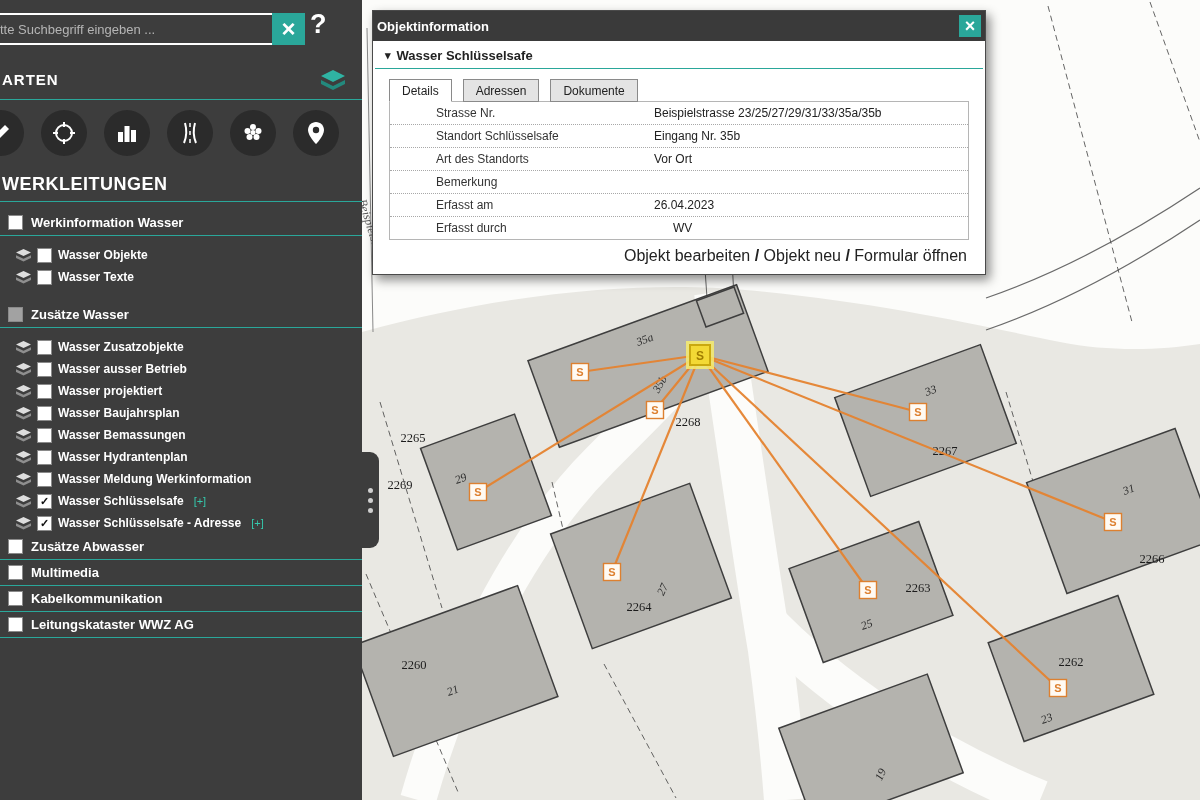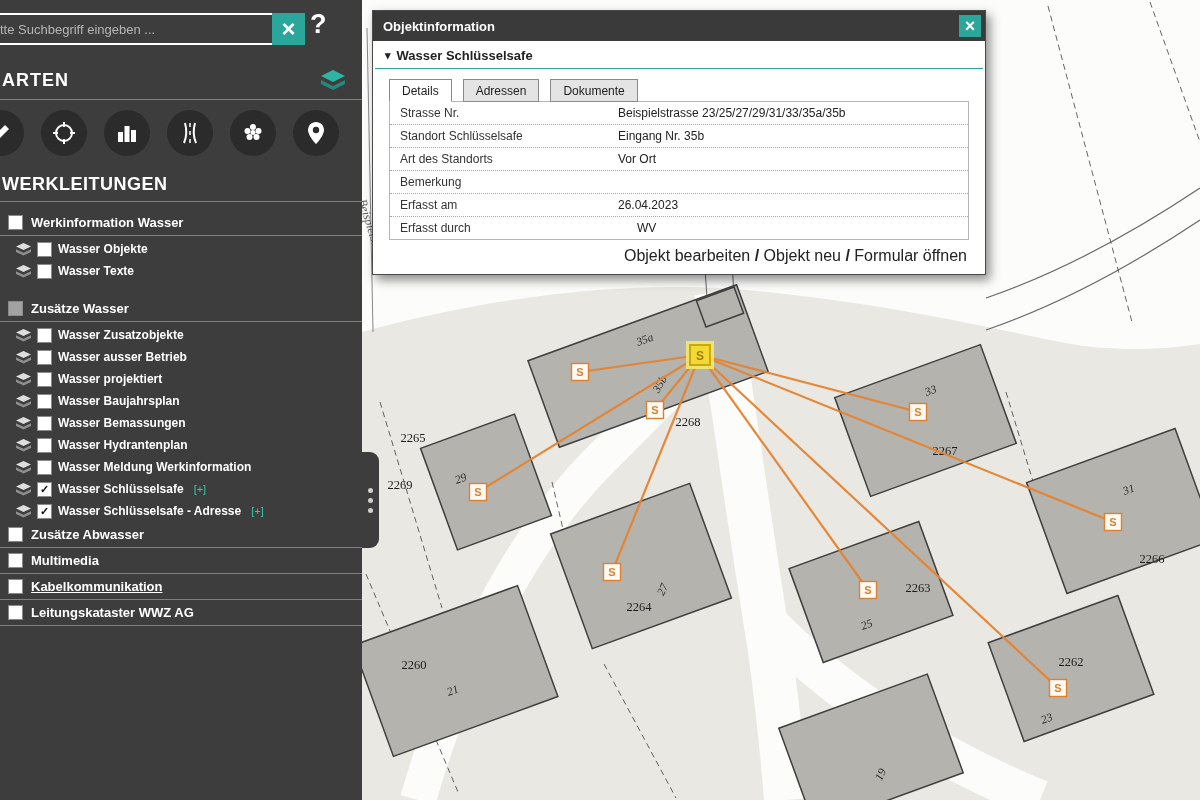--- a/index.html
+++ b/index.html
@@ -12,60 +12,60 @@
            color:#fff;z-index:5;overflow:hidden;}
   .search-row{position:relative;height:50px;}
   .search-input{position:absolute;left:-10px;top:13px;width:268px;height:28px;
     background:#3d3d3d;border:2px solid #fff;color:#ddd;padding:0 8px;font-size:13px;
     font-family:"Liberation Sans",sans-serif;outline:none;}
   .search-input::placeholder{color:#b5b5b5;}
   .search-clear{position:absolute;left:272px;top:13px;width:33px;height:32px;background:#2aa79a;
     border:none;color:#fff;font-size:24px;font-weight:bold;line-height:30px;text-align:center;cursor:pointer;padding:0;}
   .search-help{position:absolute;left:310px;top:9px;font-size:27px;font-weight:bold;color:#fff;cursor:pointer;}
   .maps-row{position:relative;height:34px;margin-top:15px;border-bottom:1px solid #2aa79a;}
-  .maps-label{font-size:18px;font-weight:bold;letter-spacing:1px;margin-left:2px;line-height:30px;}
+  .maps-label{font-size:15px;font-weight:bold;letter-spacing:1px;margin-left:2px;line-height:30px;}
   .maps-layers{position:absolute;right:16px;top:4px;cursor:pointer;}
   .tools{display:flex;gap:17px;padding:10px 0 8px 0;margin-left:-22px;}
   .tool{width:46px;height:46px;border-radius:50%;background:#2b2b2b;flex:none;
         display:flex;align-items:center;justify-content:center;cursor:pointer;}
   .werk-title{font-size:18px;font-weight:bold;letter-spacing:.5px;padding:10px 0 6px 2px;
         border-bottom:1px solid #2aa79a;}
   .sec-row{display:flex;align-items:center;gap:8px;height:25px;border-bottom:1px solid #2aa79a;
         padding-left:8px;font-size:13px;font-weight:bold;}
-  .sec-row.has-items{margin-bottom:2px;}
+  .sec-row.has-items{margin-bottom:8px;}
   .item-row{display:flex;align-items:center;gap:6px;height:22px;padding-left:16px;font-size:12px;font-weight:bold;}
   .cb{width:13px;height:13px;background:#fff;border:1px solid #8a8a8a;color:#111;font-size:11px;
       line-height:12px;text-align:center;font-weight:bold;flex:none;cursor:pointer;}
   .cb.gray{background:#a2a2a2;}
   .plus{color:#35c9ad;font-size:11px;margin-left:4px;font-weight:normal;}
   .licon{flex:none;display:flex;}
 
   
   .handle{position:absolute;left:362px;top:452px;width:17px;height:96px;background:#3d3d3d;
     border-radius:0 9px 9px 0;z-index:4;display:flex;flex-direction:column;align-items:center;
     justify-content:center;gap:5px;cursor:pointer;}
   .dot{width:5px;height:5px;border-radius:50%;background:#cfcfcf;}
 
   
   .popup{position:absolute;left:372px;top:10px;width:612px;z-index:7;background:#fff;
     border:1px solid #4a4a4a;box-shadow:4px 5px 10px rgba(0,0,0,.45);font-size:12px;color:#222;}
   .popup-header{height:30px;background:#3a3a3a;color:#fff;display:flex;align-items:center;
-    font-weight:bold;font-size:13px;padding-left:10px;}
+    font-weight:bold;font-size:13px;padding-left:4px;}
   .popup-close{margin-left:auto;margin-right:4px;width:22px;height:22px;background:#2aa79a;color:#fff;
     font-size:18px;font-weight:bold;display:flex;align-items:center;justify-content:center;cursor:pointer;}
   .popup-sec{display:flex;gap:6px;align-items:center;padding:7px 10px 5px;font-weight:bold;
     font-size:13px;border-bottom:1px solid #2aa79a;margin:0 2px;}
   .caret{font-size:11px;}
   .tabs{display:flex;gap:11px;margin:10px 4px 0 16px;position:relative;z-index:1;}
   .tab{border:1px solid #8a8a8a;background:#e4e4e4;padding:4px 12px 3px;font-size:12px;cursor:pointer;margin-bottom:-1px;}
   .tab.active{background:#fff;border-bottom:1px solid #fff;}
   .table-wrap{margin:0 16px;border:1px solid #b5b5b5;background:#fff;position:relative;z-index:0;}
   .trow{display:flex;min-height:22px;align-items:center;border-bottom:1px dotted #a8a8a8;padding:0 10px;}
   .trow:last-child{border-bottom:none;gap:19px;}
-  .tlabel{width:218px;color:#333;flex:none;}
+  .tlabel{width:218px;color:#333;flex:none;margin-left:36px;}
   .tval{font-weight:normal;text-align:right;}
   .popup-foot{text-align:right;padding:7px 18px 9px;font-size:16px;color:#222;}
   .flink{cursor:pointer;}
   .fsep{font-weight:bold;}
 </style>
 </head>
 <body>
 
 <div class="stage">
 
@@ -375,21 +375,21 @@
           <span class="plus">[+]</span>
         </div>
         <div class="sec-row" style="margin-top: 0px;">
           <span class="cb"></span>
           <span>Zusätze Abwasser</span>
         </div>
         <div class="sec-row" style="margin-top: 0px;">
           <span class="cb"></span>
           <span>Multimedia</span>
         </div>
-        <div class="sec-row" style="margin-top: 0px; text-decoration: underline;">
+        <div class="sec-row" style="margin-top: 0px;">
           <span class="cb"></span>
           <span>Kabelkommunikation</span>
         </div>
         <div class="sec-row" style="margin-top: 0px;">
           <span class="cb"></span>
           <span>Leitungskataster WWZ AG</span>
         </div>
       </div>
   </aside>
 

